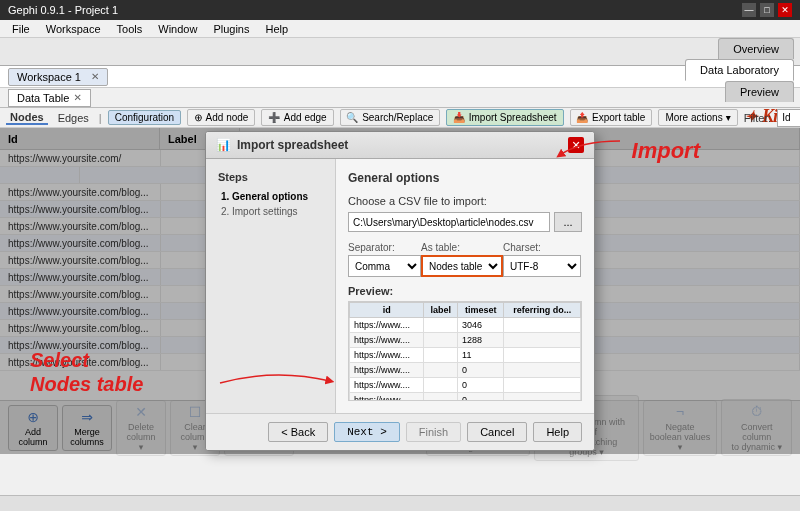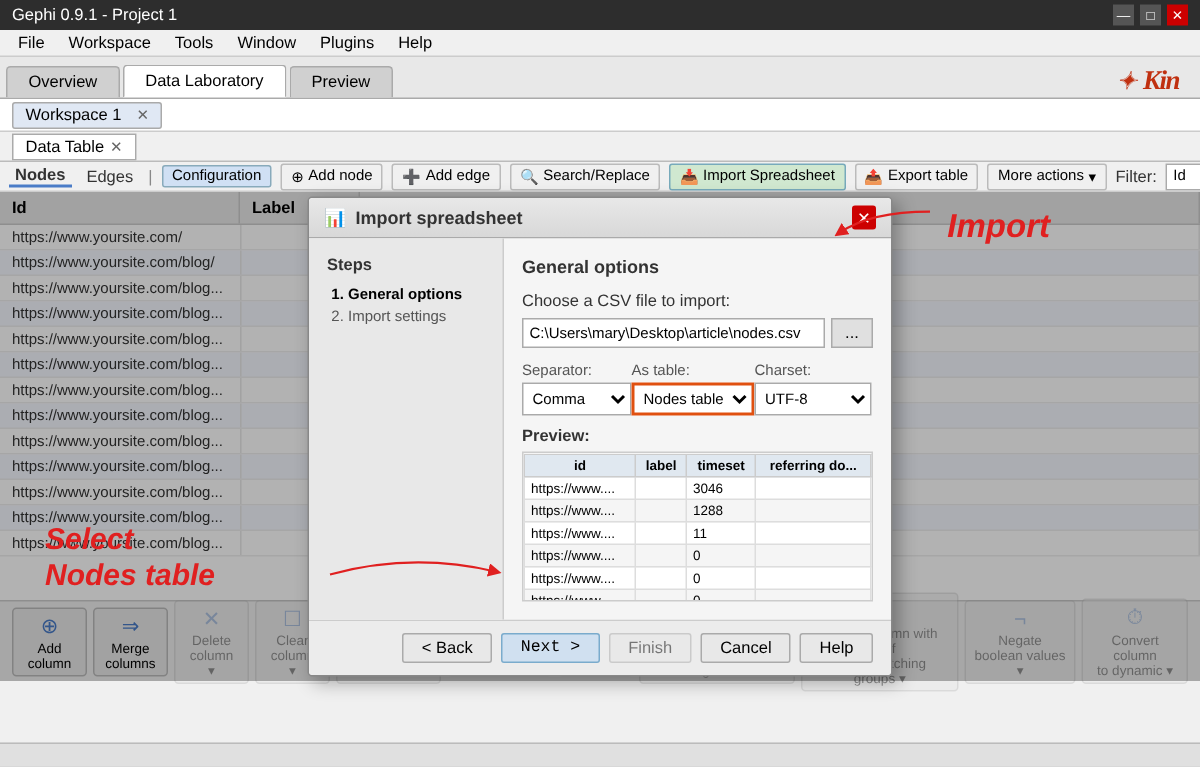--- a/index.html
+++ b/index.html
@@ -9,21 +9,21 @@
     .title-bar { background: #2d2d2d; color: #fff; height: 20px; display: flex; align-items: center; padding: 0 8px; font-size: 11px; }
     .title-bar-title { flex: 1; }
     .title-bar-controls { display: flex; gap: 4px; }
     .title-btn { width: 14px; height: 14px; background: #555; border: none; color: #fff; font-size: 9px; cursor: pointer; display: flex; align-items: center; justify-content: center; }
 
     
     .menu-bar { background: #f0f0f0; height: 18px; display: flex; align-items: center; padding: 0 4px; border-bottom: 1px solid #ccc; }
     .menu-item { padding: 0 8px; font-size: 11px; cursor: pointer; height: 100%; display: flex; align-items: center; }
 
     
-    .nav-tabs { background: #e8e8e8; height: 28px; display: flex; align-items: flex-end; padding: 0 4px; border-bottom: 1px solid #aaa; }
+    .nav-tabs { background: #e8e8e8; height: 28px; display: flex; align-items: flex-end; padding: 0 4px; border-bottom: 1px solid #aaa; flex-direction: column; }
     .nav-tab { padding: 4px 14px; background: #d0d0d0; border: 1px solid #aaa; border-bottom: none; margin-right: 2px; cursor: pointer; font-size: 11px; border-radius: 3px 3px 0 0; }
     .nav-tab.active { background: #fff; border-bottom: 1px solid #fff; }
     .nav-tab-close { margin-left: 6px; color: #666; font-size: 10px; }
 
     
     .workspace-bar { background: #fff; height: 22px; display: flex; align-items: center; padding: 0 8px; border-bottom: 1px solid #ccc; }
     .workspace-tab { background: #e0e8f4; border: 1px solid #aaa; padding: 2px 8px; font-size: 11px; cursor: pointer; border-radius: 2px; display: flex; align-items: center; gap: 4px; }
     .toolbar-btn { padding: 2px 6px; background: #f0f0f0; border: 1px solid #bbb; font-size: 10px; cursor: pointer; display: flex; align-items: center; gap: 3px; border-radius: 2px; white-space: nowrap; }
     .filter-label { margin-left: auto; font-size: 11px; color: #333; }
     .filter-input { width: 80px; height: 18px; border: 1px solid #aaa; padding: 0 4px; font-size: 10px; }
@@ -186,21 +186,20 @@
       </div>
   </div>
 
   <div class="table-body" style="height: 250px; overflow-y: auto;">
     <div class="table-row">
         <div class="td td-id">https://www.yoursite.com/</div>
         <div class="td td-label"></div>
         <div class="td td-interval"></div>
       </div>
     <div class="table-row">
-        <div class="td td-id">https://www.yoursite.com/blog/</div>
         <div class="td td-label"></div>
         <div class="td td-interval"></div>
       </div>
     <div class="table-row">
         <div class="td td-id">https://www.yoursite.com/blog...</div>
         <div class="td td-label"></div>
         <div class="td td-interval"></div>
       </div>
     <div class="table-row">
         <div class="td td-id">https://www.yoursite.com/blog...</div>

